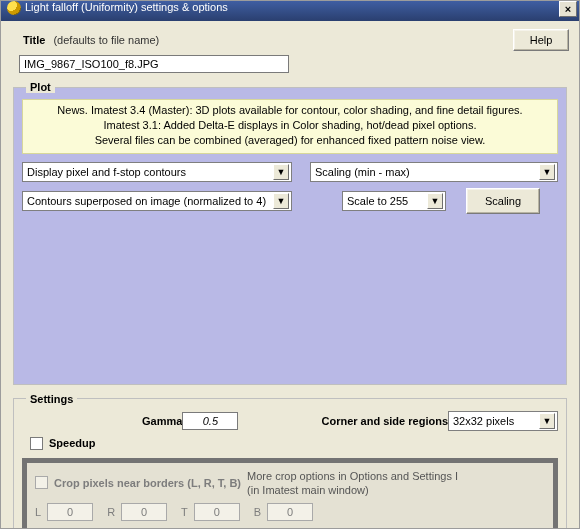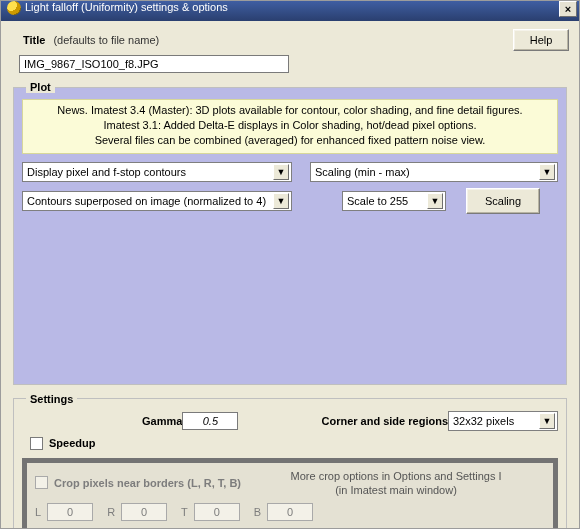--- a/index.html
+++ b/index.html
@@ -165,21 +165,21 @@
     font-size:10px; color:#000;
   }
   .crop-box {
     border: 5px solid #737373;
     background: #e4e1d3;
     padding: 6px 8px 8px 8px;
     color: #7d7d7d;
   }
   .crop-title-row { display:flex; align-items:center; gap:6px; margin-bottom:6px; }
   .crop-row { display:flex; align-items:center; gap:6px; }
-  .crop-more { flex:1; text-align:center; font-size:11px; color:#555; line-height:1.3; }
+  .crop-more { flex:1; text-align:left; font-size:11px; color:#555; line-height:1.3; }
   .crop-in {
     width: 46px; height:18px; text-align:center;
     border:1px solid #a9a9a9; background:#f3f1e8; font-size:11px; color:#7d7d7d;
   }
 </style>
 </head>
 <body>
 
 <div class="window">
   <div class="titlebar">

